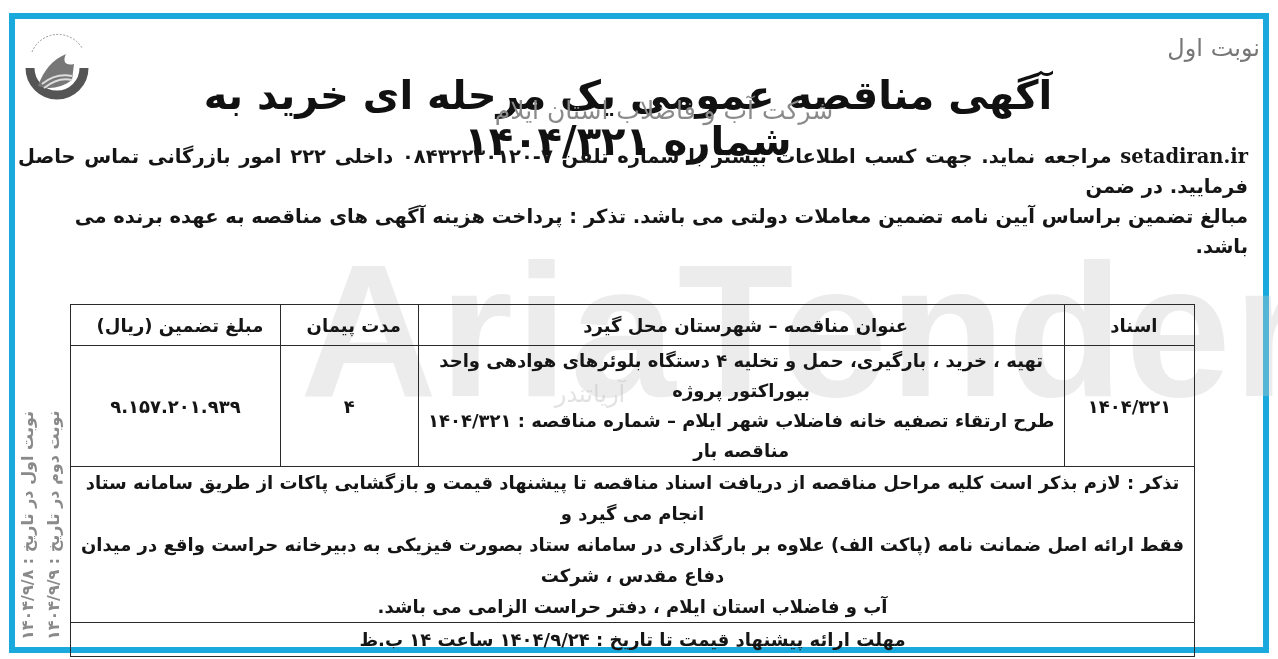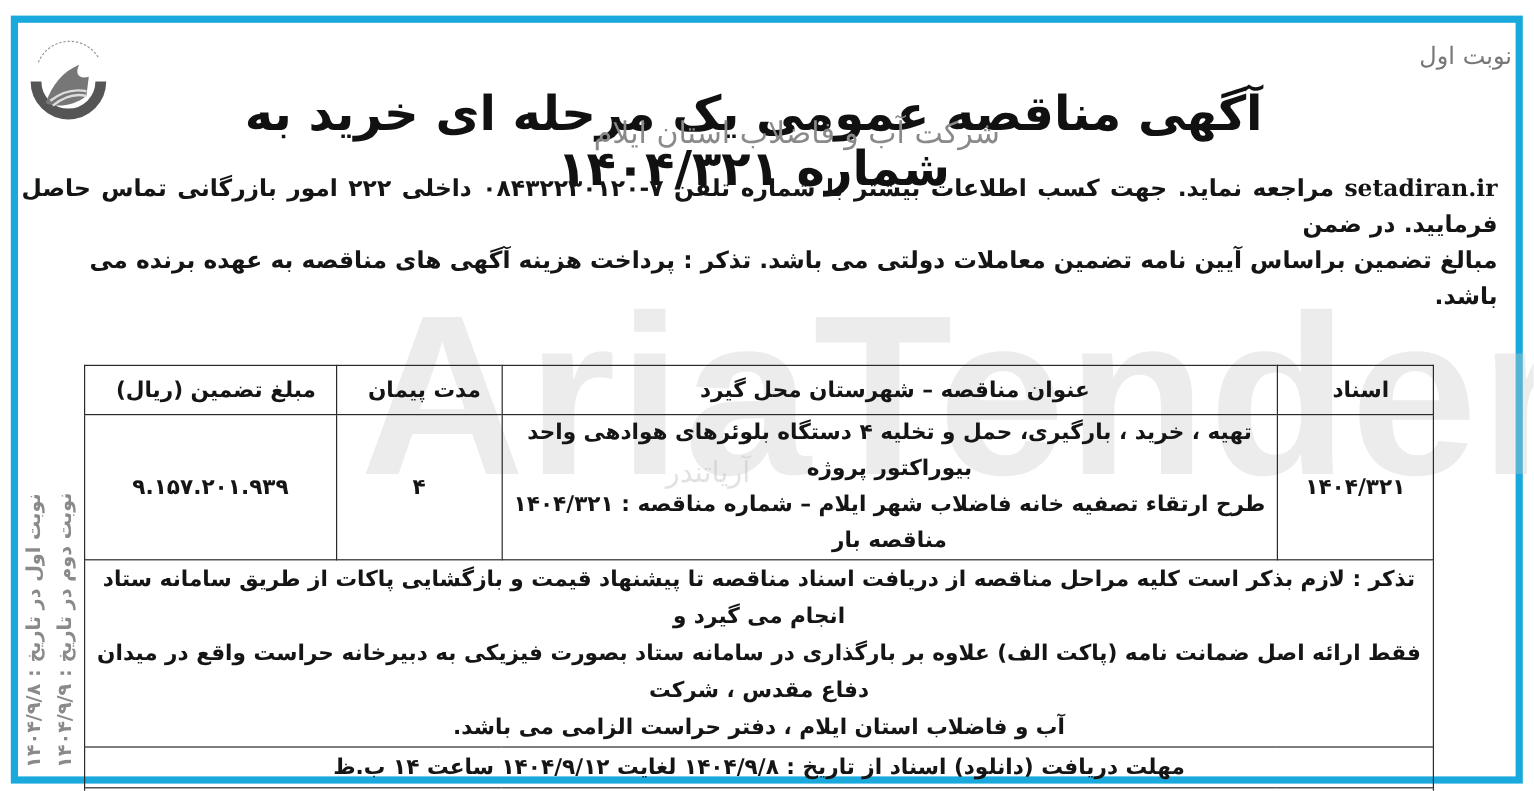--- a/index.html
+++ b/index.html
@@ -18,21 +18,21 @@
       text-align: center; pointer-events: none; z-index: 0; direction: ltr;
     }
     .watermark-sub {
       position: absolute; left: 290px; top: 380px; width: 600px; text-align: center;
       color: rgba(190,190,190,0.45); font-size: 24px; pointer-events: none; z-index: 0; direction: rtl;
     }
     .logo {
       position: absolute; left: 22px; top: 30px; width: 70px; height: 80px; z-index: 2;
     }
     .round-label {
-      position: absolute; right: 18px; top: 34px; color: #777; font-size: 20px; direction: rtl; z-index: 2;
+      position: absolute; right: 18px; top: 34px; color: #777; font-size: 24px; direction: rtl; z-index: 2;
     }
     .title {
       position: absolute; right: 200px; top: 32px; width: 900px; text-align: center;
       font-size: 40px; font-weight: bold; color: #111; direction: rtl; z-index: 2; letter-spacing: -0.5px; margin-top: 40px;
     }
     .subtitle {
       position: absolute; left: 454px; top: 96px; width: 420px; text-align: center;
       font-size: 25px; color: #8a8a8a; direction: rtl; z-index: 2;
     }
     .intro {
@@ -116,20 +116,17 @@
     <td>۹.۱۵۷.۲۰۱.۹۳۹</td>
   </tr>
   <tr>
     <td colspan="4" class="remark">
       <div>تذکر : لازم بذکر است کلیه مراحل مناقصه از دریافت اسناد مناقصه تا پیشنهاد قیمت و بازگشایی پاکات از طریق سامانه ستاد انجام می گیرد و</div>
       <div>فقط ارائه اصل ضمانت نامه (پاکت الف) علاوه بر بارگذاری در سامانه ستاد بصورت فیزیکی به دبیرخانه حراست واقع در میدان دفاع مقدس ، شرکت</div>
       <div class="center-line">آب و فاضلاب استان ایلام ، دفتر حراست الزامی می باشد.</div>
     </td>
   </tr>
   <tr>
-    <td colspan="4" class="deadline">مهلت دریافت (دانلود) اسناد از تاریخ : ۱۴۰۴/۹/۸ لغایت ۱۴۰۴/۹/۱۲ ساعت ۱۴ ب.ظ</td>
-  </tr>
-  <tr>
     <td colspan="4" class="deadline">مهلت ارائه پیشنهاد قیمت تا تاریخ : ۱۴۰۴/۹/۲۴ ساعت ۱۴ ب.ظ</td>
   </tr>
 
 </tbody>
   </table>
 
 </body></html>

